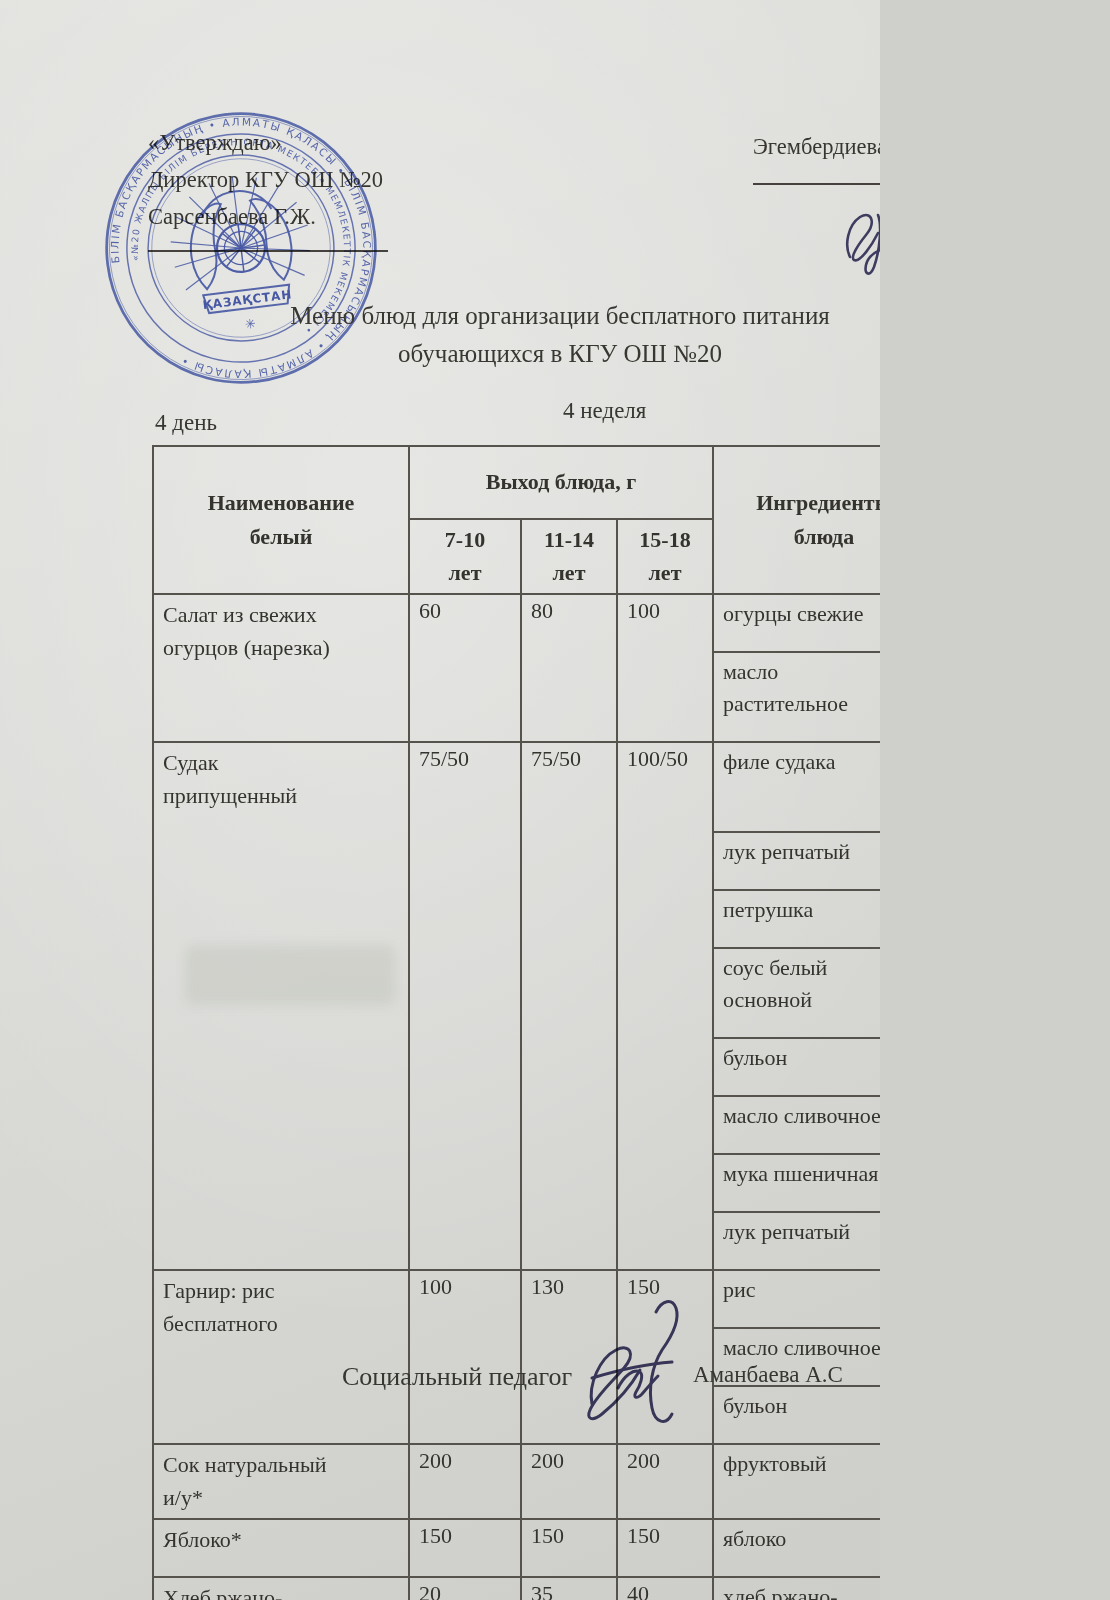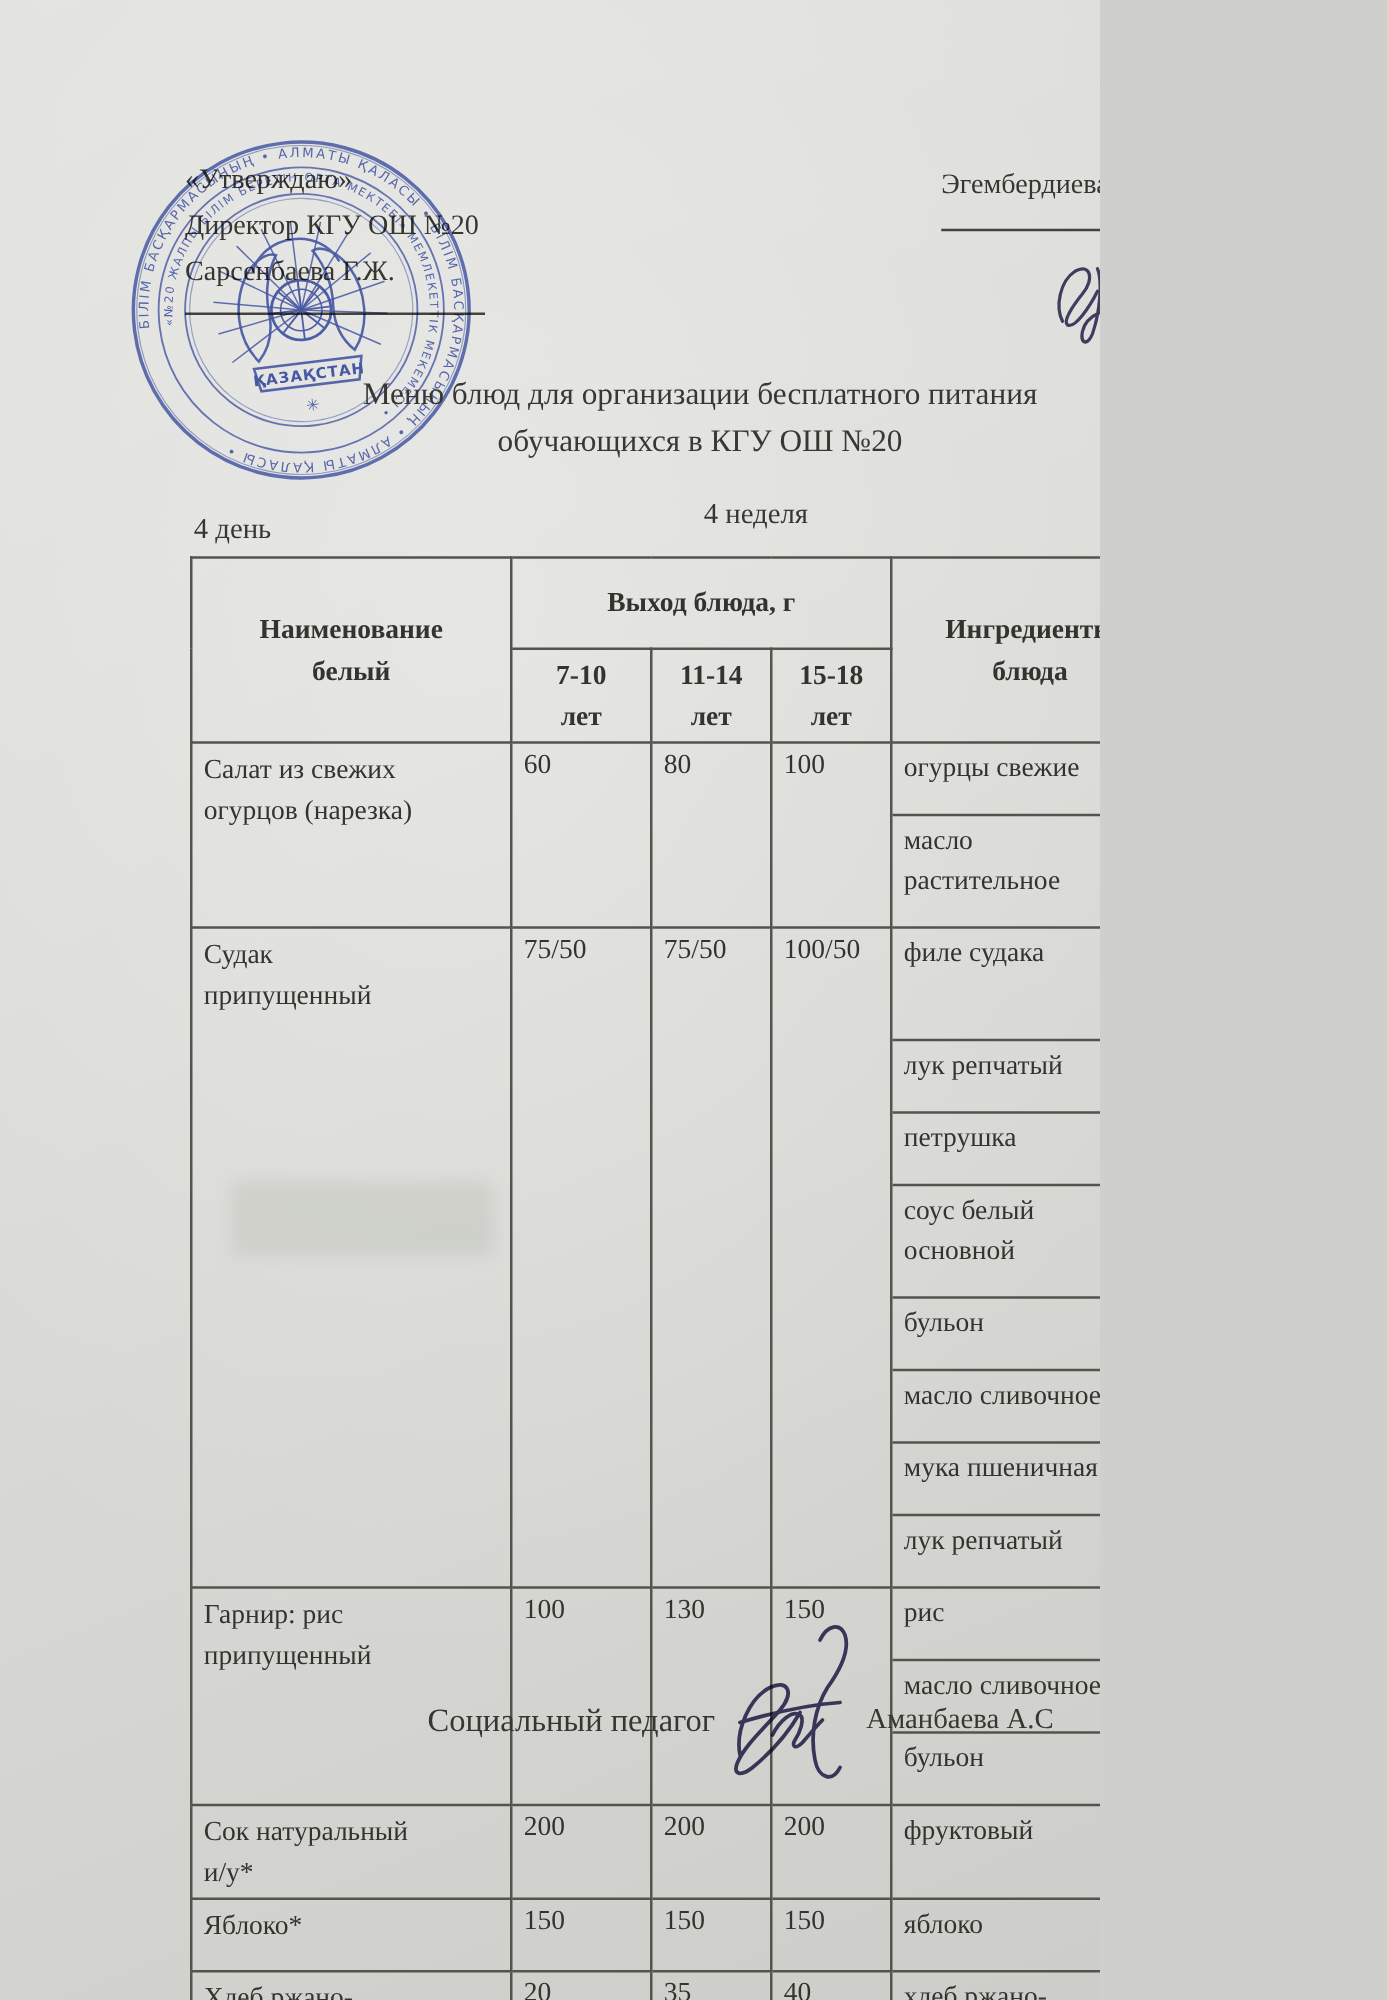--- a/index.html
+++ b/index.html
@@ -264,21 +264,21 @@
             <div class="ing ing-6">
               <div class="wrap-ing">мука пшеничная</div>
             </div>
             <div class="ing ing-7">
               <div class="wrap-ing">лук репчатый</div>
             </div>
           </td>
         </tr>
         <tr data-row="2">
           <td class="dish-cell">
-            <div class="wrap-narrow">Гарнир: рис припущенный</div>
+            <div class="wrap-narrow">Гарнир: рис бесплатного</div>
           </td>
           <td class="val-cell">
             <div>100</div>
           </td>
           <td class="val-cell">
             <div>130</div>
           </td>
           <td class="val-cell">
             <div>150</div>
           </td>

